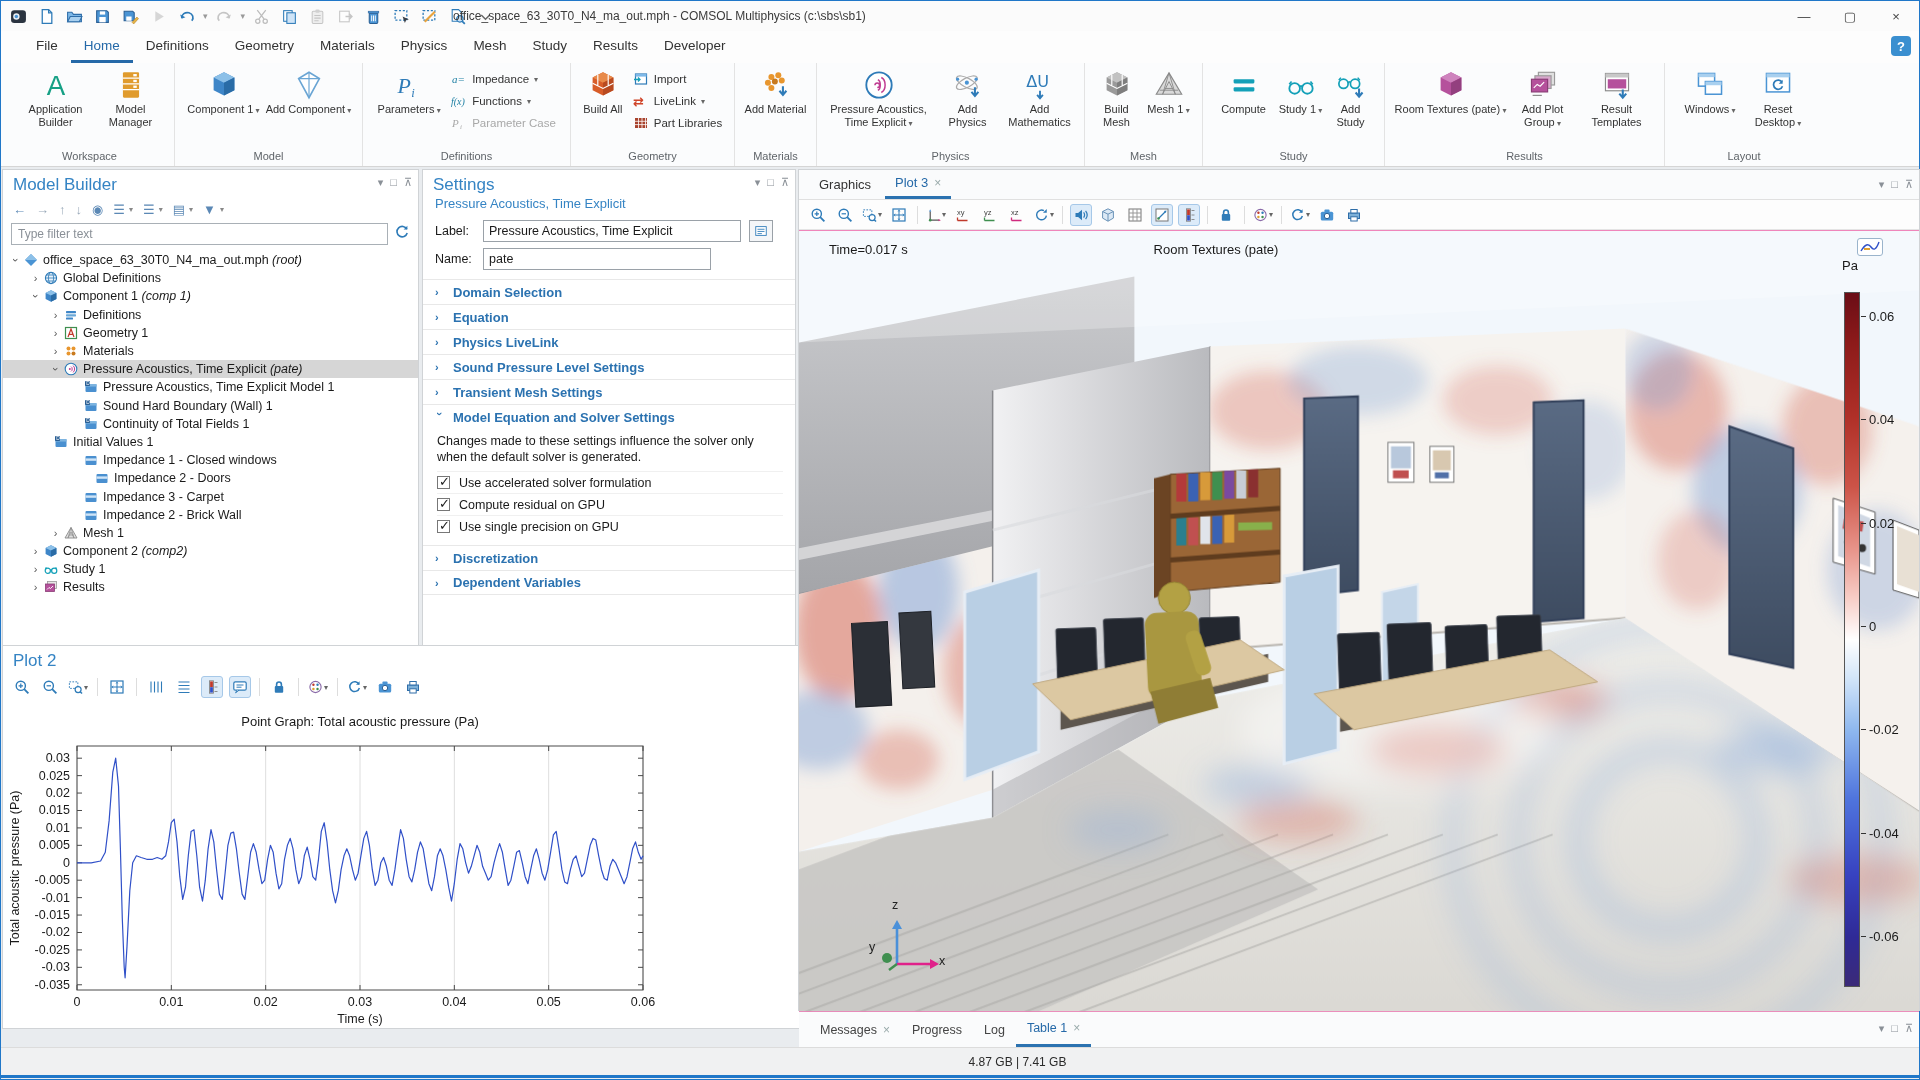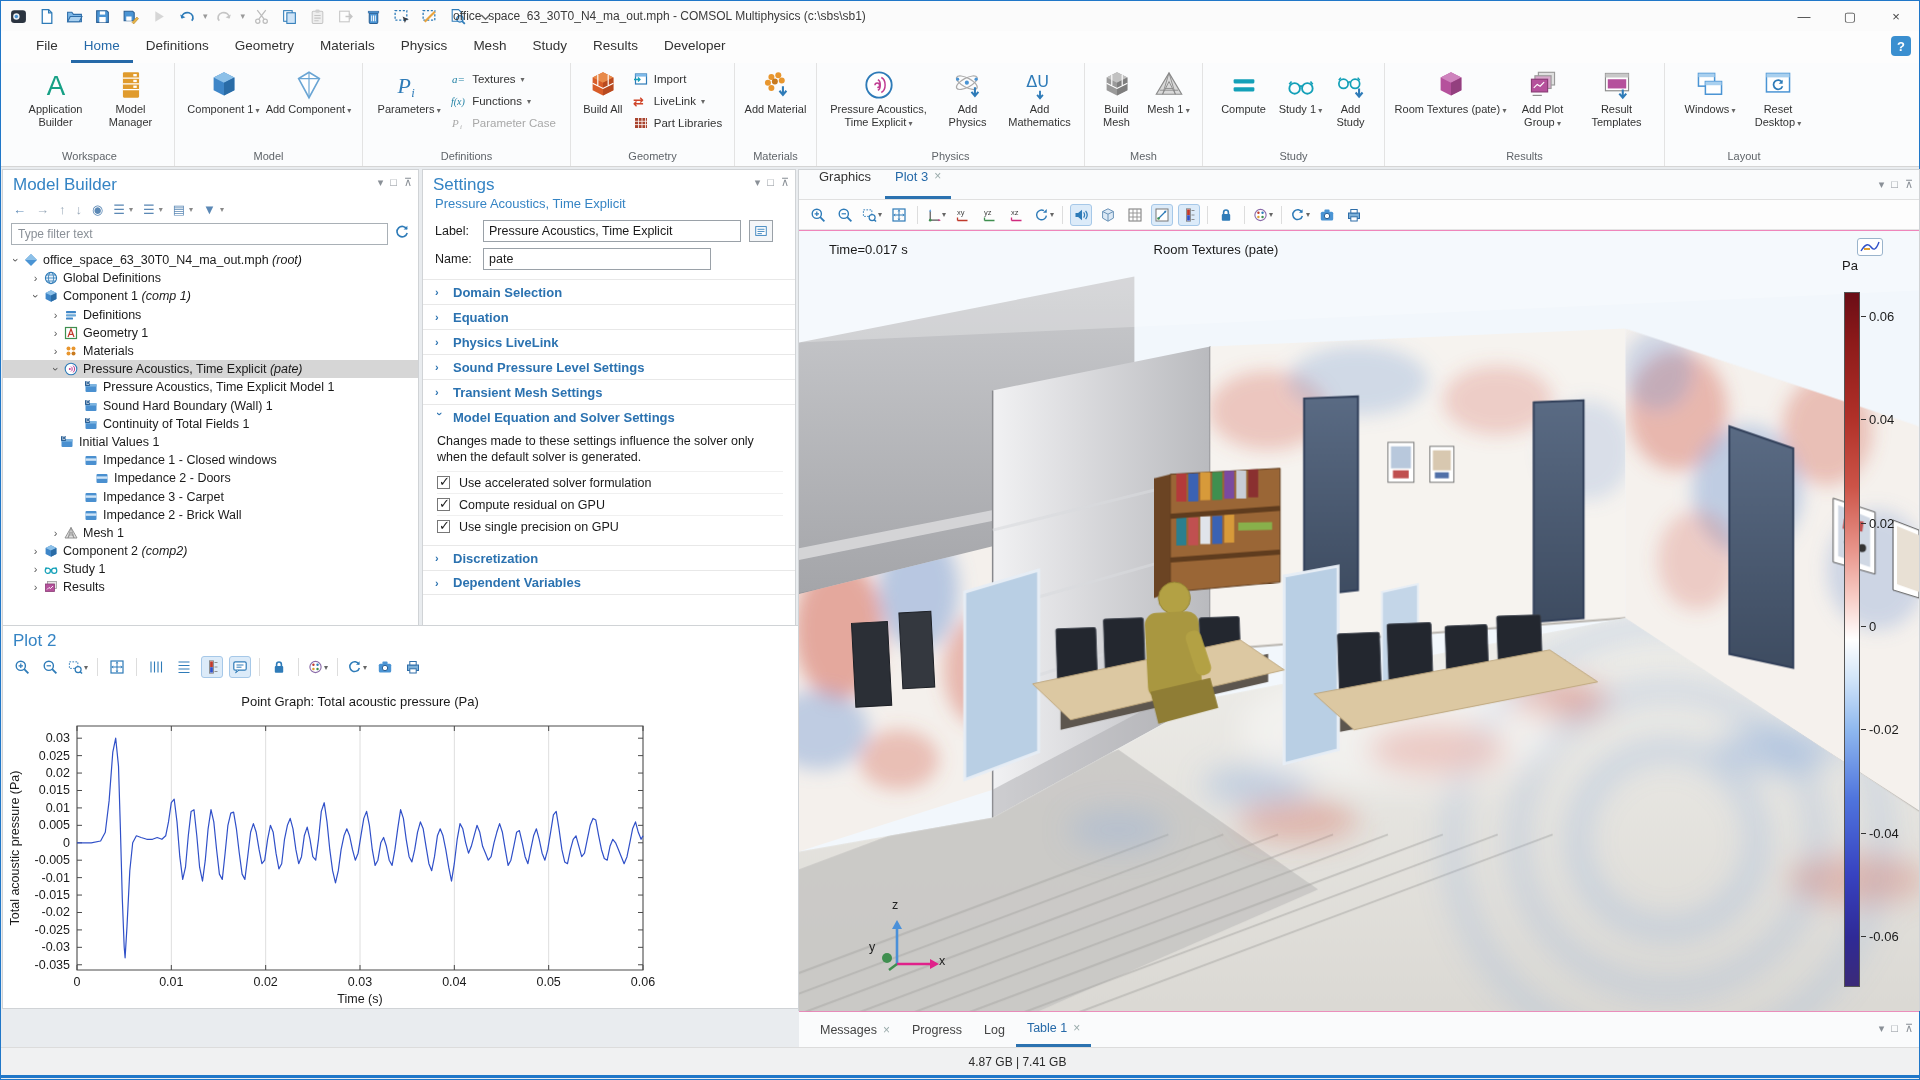--- a/index.html
+++ b/index.html
@@ -75,21 +75,21 @@
   .tico{width:22px;height:22px;display:flex;align-items:center;justify-content:center;border-radius:3px;border:1px solid transparent;}
   .tico svg{width:16px;height:16px;}
   .tico.on{background:#dcebf9;border-color:#a6c8e8;}
   .tico .dd{font-size:8px;color:#666;margin-left:1px;}
   .tsep{width:1px;height:18px;background:#ddd;margin:0 2px;}
   .p2title{position:absolute;left:74px;width:566px;text-align:center;top:68px;font-size:13px;color:#1a1a1a;}
   .p2btn{position:absolute;right:14px;top:64px;width:24px;height:17px;border:1px solid #9ab4cc;border-radius:3px;background:#fff;display:flex;align-items:center;justify-content:center;}
   .axt{font-size:12.5px;fill:#1a1a1a;font-family:"Liberation Sans",sans-serif;}
   
   .gtabbar{position:relative;height:30px;background:#fafbfc;border-bottom:1px solid #e0e0e0;display:flex;align-items:flex-end;padding-left:10px;gap:4px;}
-  .gtab{display:flex;gap:6px;height:30px;padding:0 10px;font-size:13px;color:#333;}
+  .gtab{display:flex;align-items:center;gap:6px;height:30px;padding:0 10px;font-size:13px;color:#333;}
   .gtab.act{color:#2569a8;border-bottom:3px solid #2b72b0;}
   .tx{color:#9aa;font-size:12px;}
   .gtools{display:flex;align-items:center;gap:5px;height:30px;background:#fdfdfd;border-bottom:1px solid #e4e4e4;padding-left:8px;}
   .canvas{position:relative;width:1120px;height:782px;background:#ec4899;overflow:hidden;}
   .timelabel{position:absolute;left:30px;top:12px;font-size:13px;color:#1a1a1a;}
   .gplottitle{position:absolute;left:417px;top:12px;transform:translateX(-50%);font-size:13px;color:#1a1a1a;}
   .minibtn{position:absolute;left:1058px;top:8px;width:26px;height:18px;border:1px solid #9ab4cc;border-radius:3px;background:#fff;display:flex;align-items:center;justify-content:center;}
   .cbar{position:absolute;left:1045px;top:62px;width:16px;height:695px;border:1px solid #555;
     background:linear-gradient(180deg,#6b0d16 0%,#8c1a1a 7%,#b03028 18%,#cc5448 28%,#e8948a 37%,#f7cdc6 44%,#ffffff 50%,#cfe3f8 56%,#8fb8ee 63%,#4f74dd 73%,#3742c0 84%,#2f2a96 93%,#3b2a78 100%);}
   .cbunit{position:absolute;left:1043px;top:28px;font-size:13px;color:#1a1a1a;}
@@ -510,21 +510,21 @@
               <text x="3" y="20" font-size="19" font-style="italic" fill="#2e7bb8" font-family="Liberation Serif,serif">P</text>
               <text x="15" y="23" font-size="11" font-style="italic" fill="#2e7bb8" font-family="Liberation Serif,serif">i</text>
             </svg>
           <div class="rlabel">Parameters</div>
         </div>
         <div class="rcol">
           <div class="rsm drop">
               <svg viewBox="0 0 16 16">
                 <text x="1" y="12" font-size="11" font-style="italic" fill="#1d7fa3" font-family="Liberation Serif,serif">a=</text>
               </svg>
-              <span>Textures</span>
+              <span>Impedance</span>
             </div>
           <div class="rsm drop">
               <svg viewBox="0 0 16 16">
                 <text x="0" y="12" font-size="10" font-style="italic" fill="#1d7fa3" font-family="Liberation Serif,serif">f(x)</text>
               </svg>
               <span>Functions</span>
             </div>
           <div class="rsm dis">
               <svg viewBox="0 0 16 16">
                 <text x="1" y="12" font-size="11" font-style="italic" fill="#aaa" font-family="Liberation Serif,serif">P</text>
@@ -824,21 +824,21 @@
           </svg>
           <span>Sound Hard Boundary (Wall) 1</span>
         </div>
         <div class="trow" style="padding-left: 66px;">
           <span class="tarrow"></span>
           <svg class="ticon">
             <use href="#t-dnode"></use>
           </svg>
           <span>Continuity of Total Fields 1</span>
         </div>
-        <div class="trow" style="padding-left: 28px; margin-left: 14px;">
+        <div class="trow" style="padding-left: 36px;">
           <span class="tarrow"></span>
           <svg class="ticon">
             <use href="#t-dnode"></use>
           </svg>
           <span>Initial Values 1</span>
         </div>
         <div class="trow" style="padding-left: 66px;">
           <span class="tarrow"></span>
           <svg class="ticon">
             <use href="#t-node"></use>
@@ -967,21 +967,21 @@
     <div class="sechead">
         <span class="schev">›</span>
         <span>Discretization</span>
       </div>
     <div class="sechead" style="border-bottom:1px solid #e8e8e8">
         <span class="schev">›</span>
         <span>Dependent Variables</span>
       </div>
   </div>
 
-  <div class="panel" style="left:1px;top:624px;width:862px;height:384px">
+  <div class="panel" style="left:1px;top:644px;width:862px;height:384px">
     <div class="phead">
       <span class="ptitle">Plot 2</span>
       <span class="pctl">
           <span>▾</span>
           <span>□</span>
           <span>⊼</span>
           <span>×</span>
         </span>
     </div>
     <div class="p2tools">

